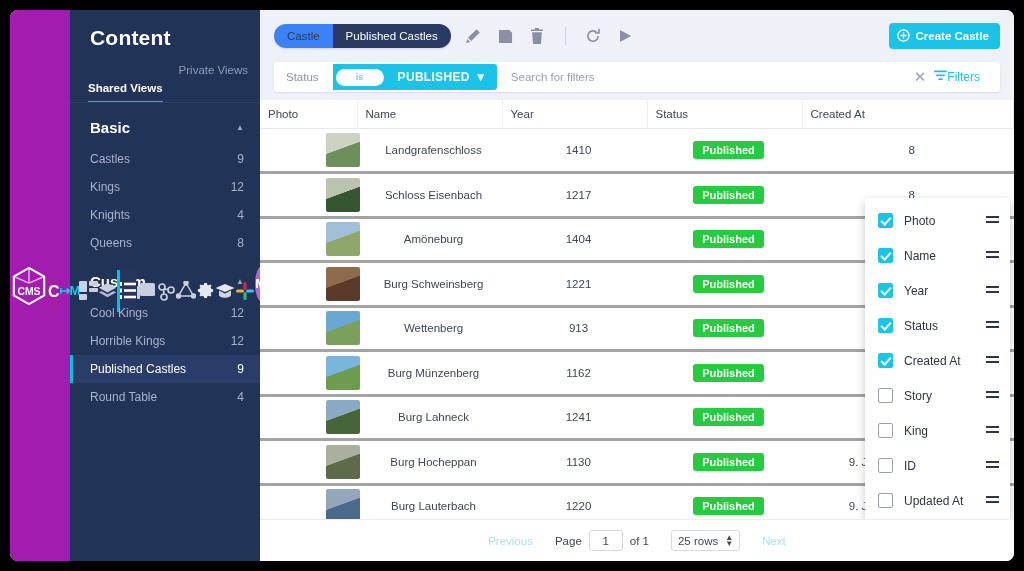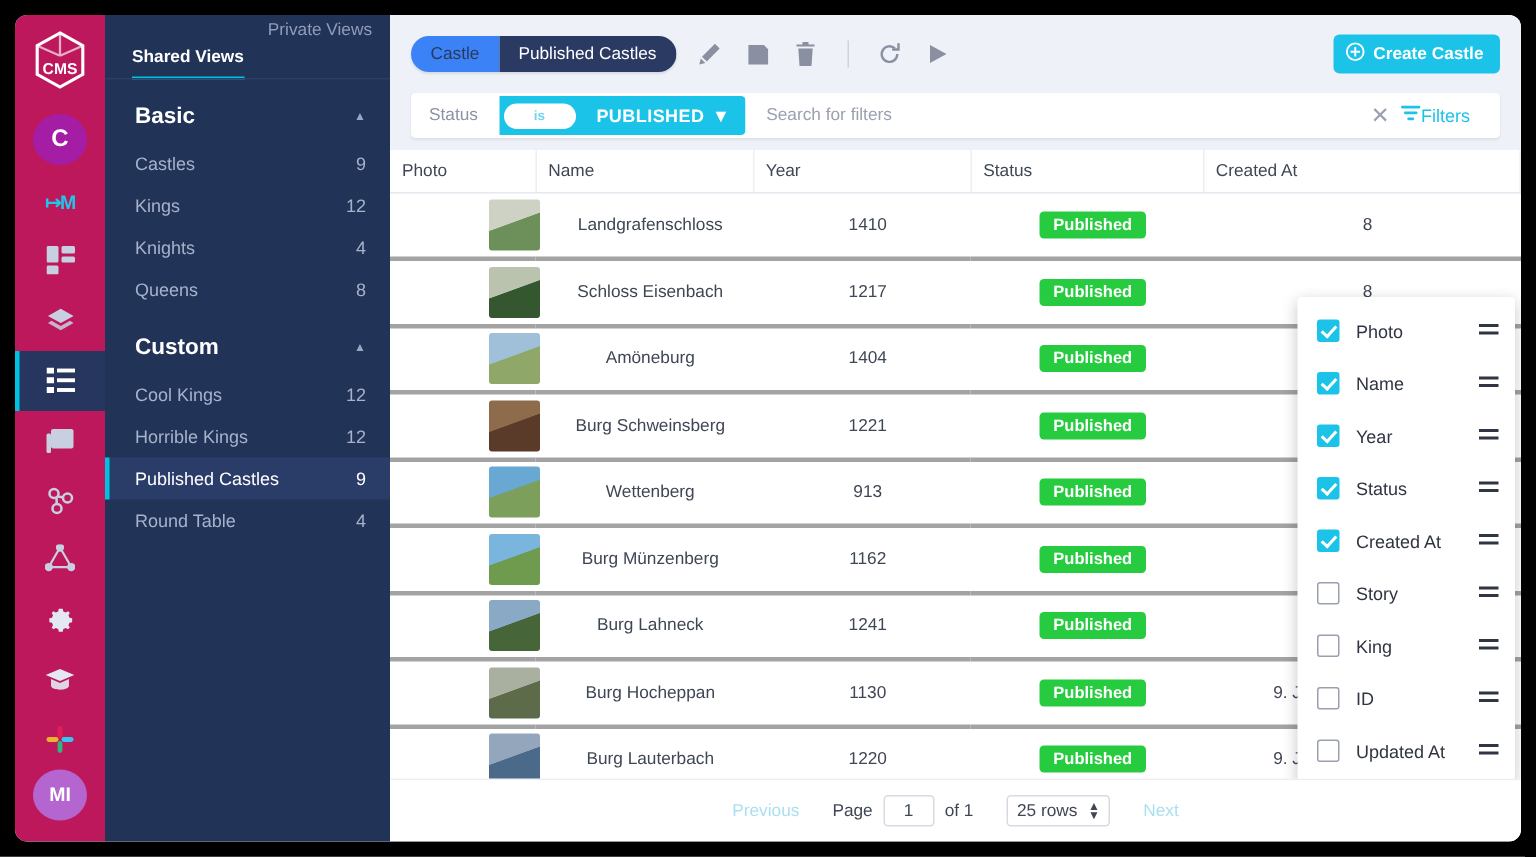--- a/index.html
+++ b/index.html
@@ -14,22 +14,22 @@
     width: 1004px; height: 551px;
     background: #eef1f8;
     border-radius: 8px;
     overflow: hidden;
     display: flex;
   }
 
   
   .rail {
     width: 60px; height: 100%;
-    background: #be185d;
-    display: flex; flex-direction: column; align-items: center;
+    background: #a21caf;
+    display: flex; flex-direction: row; align-items: center;
     padding-top: 10px;
     flex: 0 0 60px;
     position: relative;
   }
   .rail-logo { width: 38px; height: 40px; margin-bottom: 10px; }
   .rail-avatar {
     width: 36px; height: 36px; border-radius: 50%;
     background: #a51ca5; color: #fff;
     display: flex; align-items: center; justify-content: center;
     font-size: 16px; font-weight: bold; margin: 6px 0 4px;
@@ -296,20 +296,21 @@
         <rect x="8.4" y="11" width="3.2" height="8" rx="1.6" fill="#2eb67d"></rect>
         <rect x="1" y="8.4" width="8" height="3.2" rx="1.6" fill="#ecb22e"></rect>
         <rect x="11" y="8.4" width="8" height="3.2" rx="1.6" fill="#36c5f0"></rect>
       </svg>
     </div>
 
     <div class="rail-bottom-avatar">MI</div>
   </div>
 
   <div class="nav">
+    <div class="nav-title">Content</div>
 
     <div class="nav-tabs">
       <div class="nav-tab active">Shared Views</div>
       <div class="nav-tab">Private Views</div>
     </div>
 
     <div class="nav-section">
       <span>Basic</span>
       <span class="caret">▲</span>
     </div>

